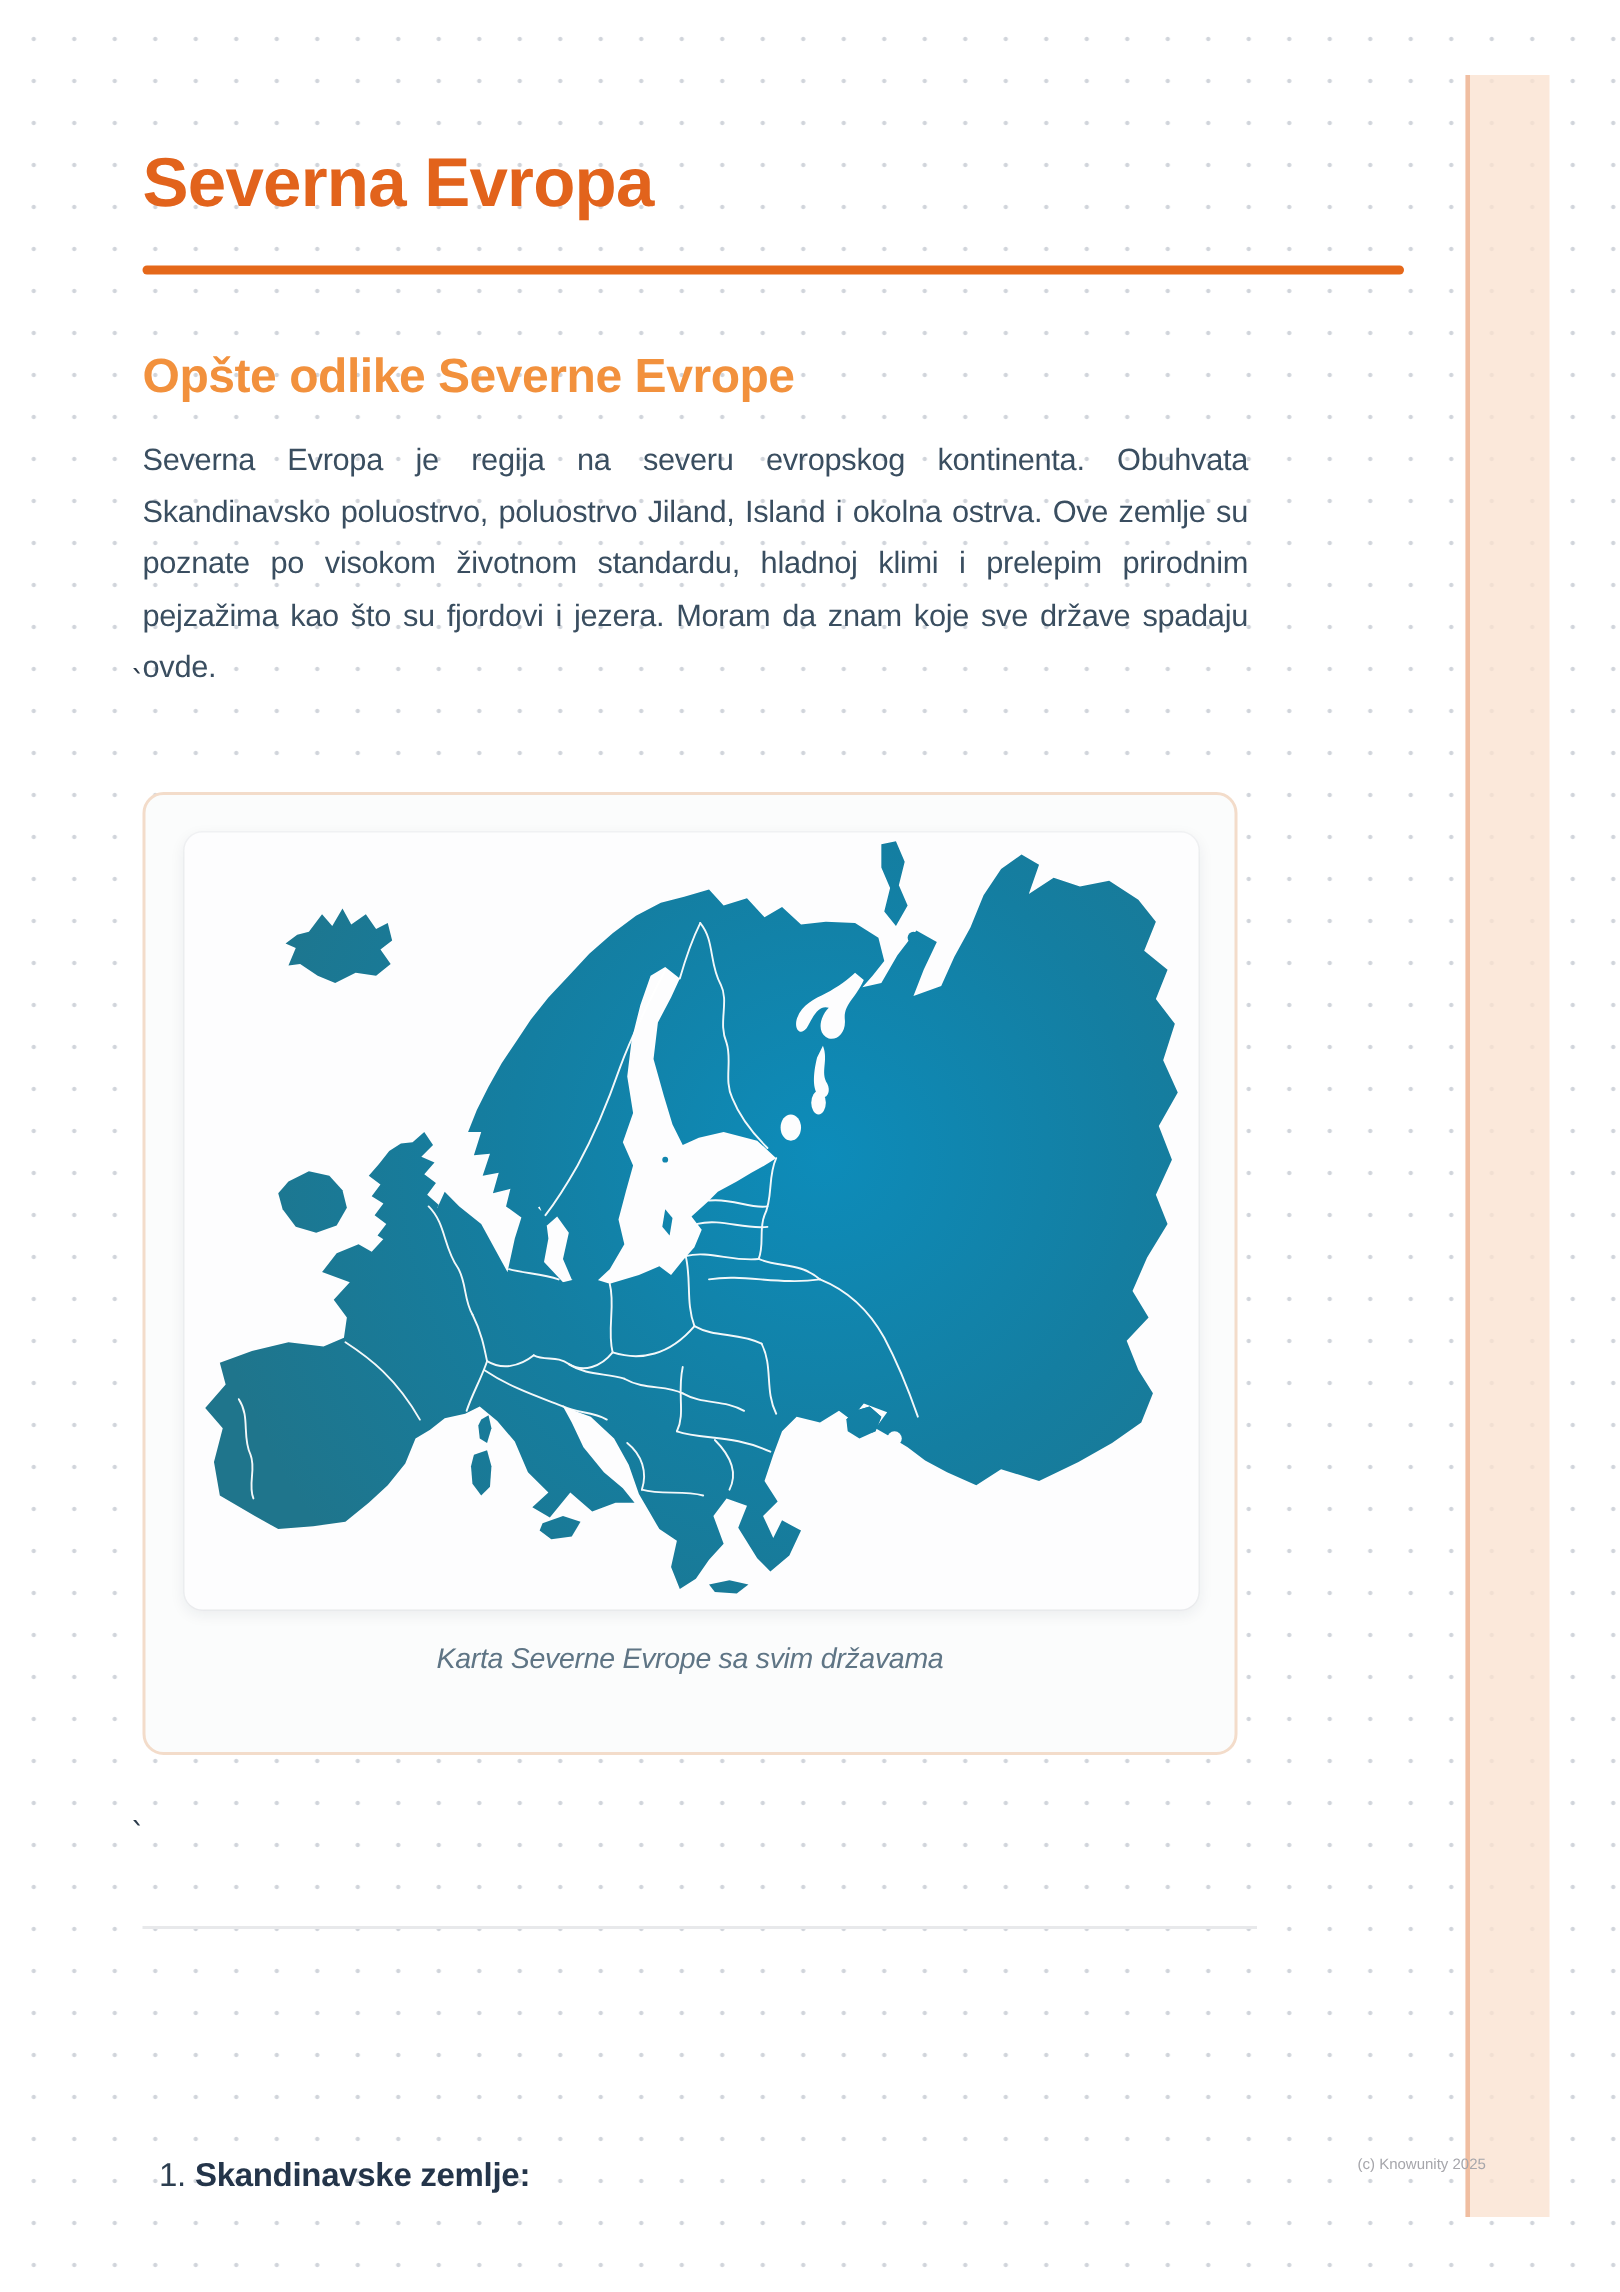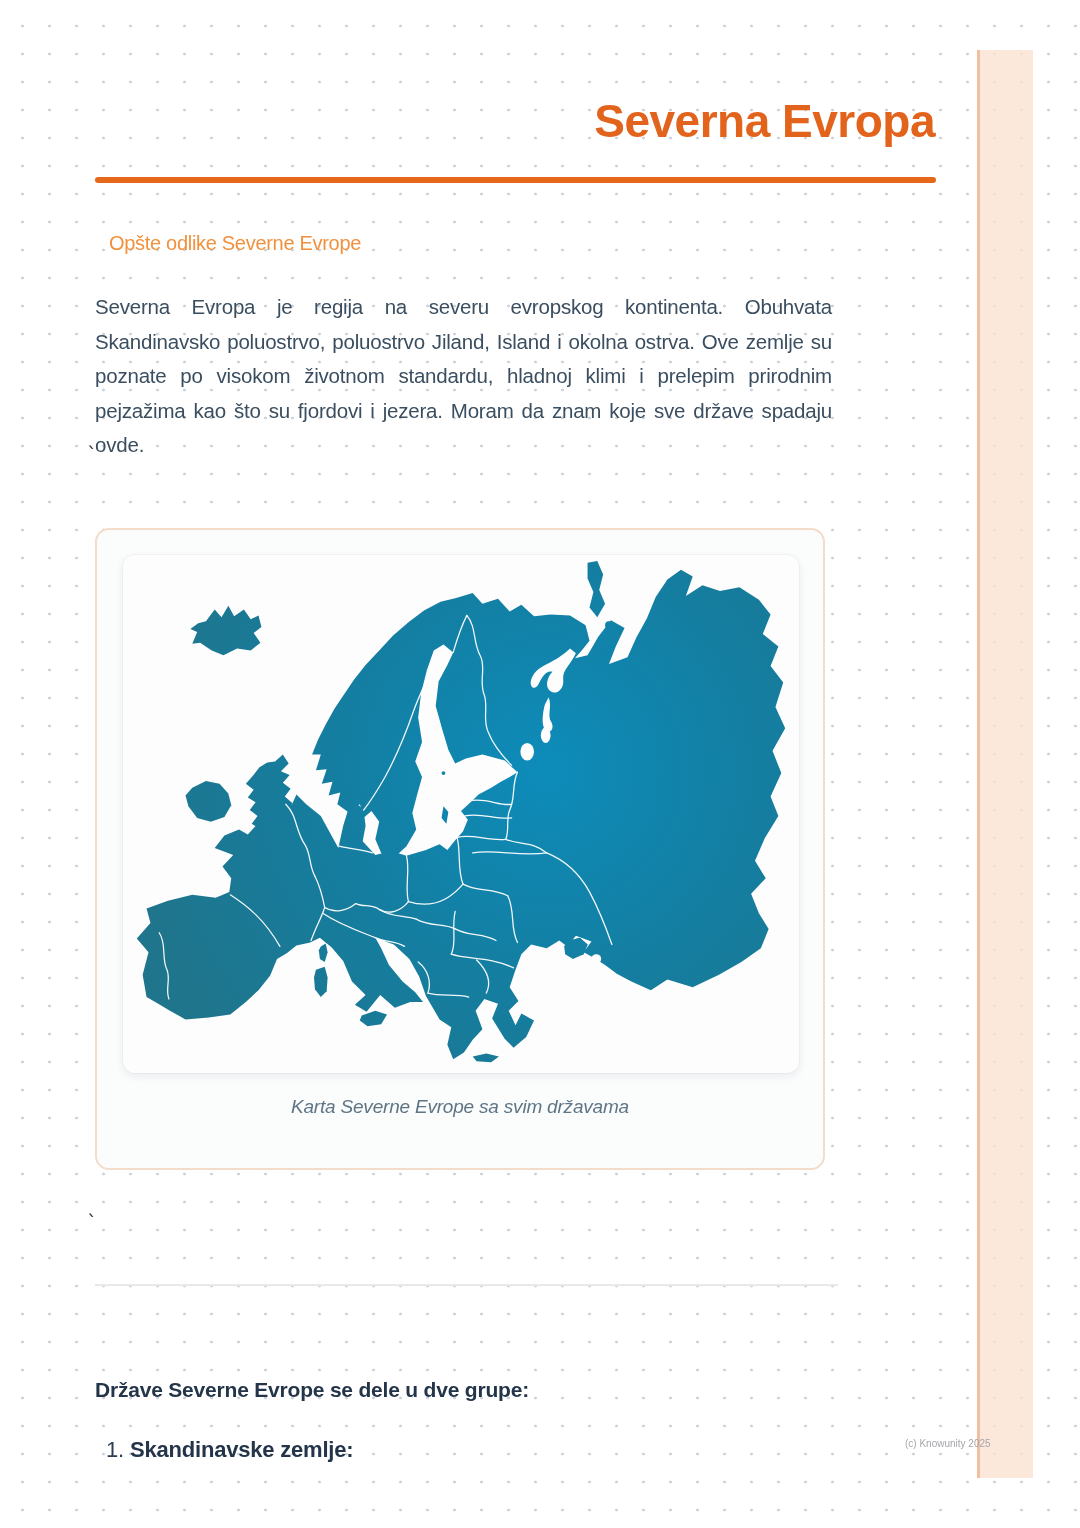--- a/index.html
+++ b/index.html
@@ -10,29 +10,29 @@
     background-image:radial-gradient(rgba(138,148,164,.40) 1.1px, rgba(138,148,164,0) 1.7px);
     background-size:27px 28px;background-position:9px 12px;
   }
   .stripe{
     position:absolute;left:977px;top:50px;width:53px;height:1428px;
     background:rgba(250,225,208,.78);
     border-left:3px solid rgba(235,173,137,.70);
   }
   .title{
     position:absolute;left:95px;top:94px;width:840px;
-    font-size:46px;font-weight:bold;color:#e2631c;letter-spacing:-.5px;text-align:right;
+    font-size:46px;font-weight:bold;color:#e2631c;letter-spacing:-.5px;
   }
   .rule{
     position:absolute;left:95px;top:177px;width:841px;height:6px;
     background:#e5681a;border-radius:3px;
   }
   .h2{
-    position:absolute;left:109px;width:740px;
-    font-size:20px;font-weight:normal;color:#f2913d;letter-spacing:-.3px;
+    position:absolute;left:95px;width:740px;
+    font-size:32px;font-weight:bold;color:#f2913d;letter-spacing:-.3px;
   }
   .h2a{top:232px}
   .h2b{top:1317px}
   .para{
     position:absolute;left:95px;top:290px;width:737px;
     font-size:20.5px;line-height:34.6px;color:#3a4e60;
     text-align:justify;letter-spacing:-.2px;
   }
   .tick{
     position:absolute;font-size:20px;color:#2a3a4a;width:12px;
@@ -171,21 +171,20 @@
         </g>
       </svg>
     </div>
     <div class="caption">Karta Severne Evrope sa svim državama</div>
   </div>
 
   <div class="tick tick2">`</div>
 
   <div class="divider"></div>
 
-  <div class="lead">Države Severne Evrope se dele u dve grupe:</div>
 
   <div class="list-item">
     <span class="num">1.</span><span class="lbl">Skandinavske zemlje:</span>
   </div>
 
   <div class="footer">(c) Knowunity 2025</div>
 
 </div>
 
 </body></html>

